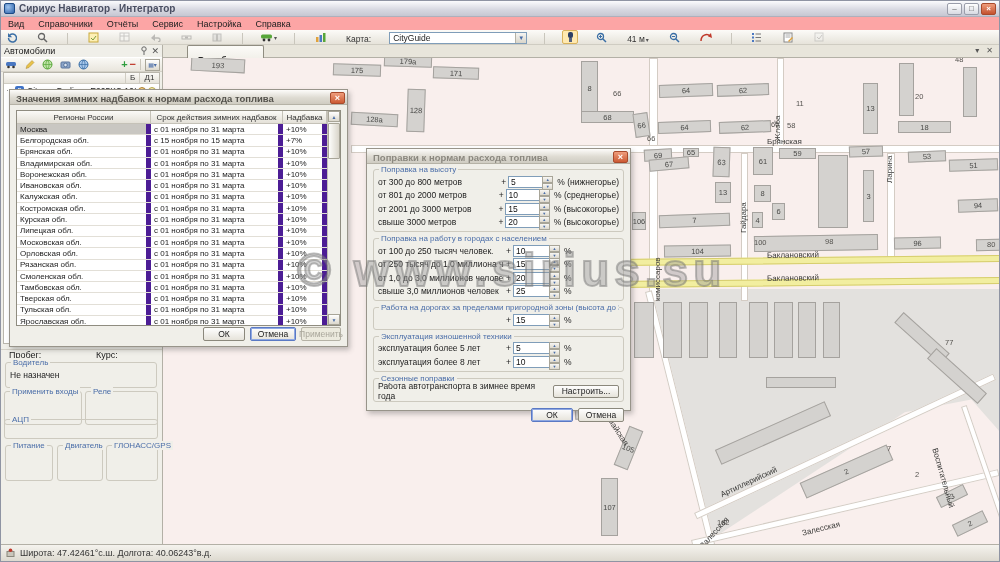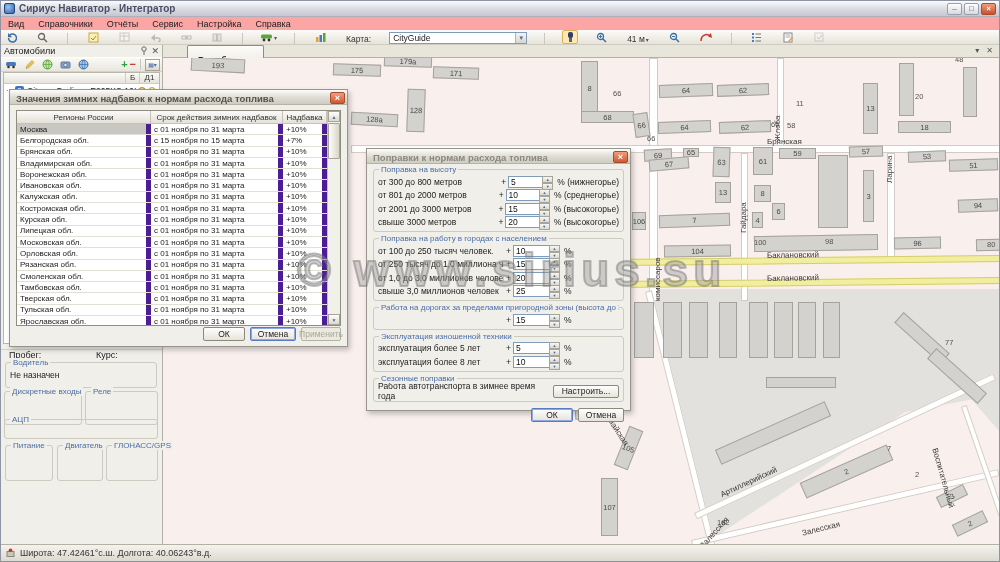--- a/index.html
+++ b/index.html
@@ -421,21 +421,21 @@
   </div>
   <div class="info-row">
     <span class="m">Пробег:</span>
     <span class="k">Курс:</span>
   </div>
   <div class="gbox" style="left:4px;top:317px;width:152px;height:26px">
     <span class="cap">Водитель</span>
     <span class="gval">Не назначен</span>
   </div>
   <div class="gbox" style="left:3px;top:346px;width:78px;height:34px">
-      <span class="cap">Дискретные входы</span>
+      <span class="cap">Применить входы</span>
     </div>
   <div class="gbox" style="left:84px;top:346px;width:73px;height:34px">
       <span class="cap">Реле</span>
     </div>
   <div class="gbox" style="left:3px;top:374px;width:154px;height:20px">
       <span class="cap">АЦП</span>
     </div>
   <div class="gbox" style="left:4px;top:400px;width:48px;height:36px">
       <span class="cap">Питание</span>
     </div>

